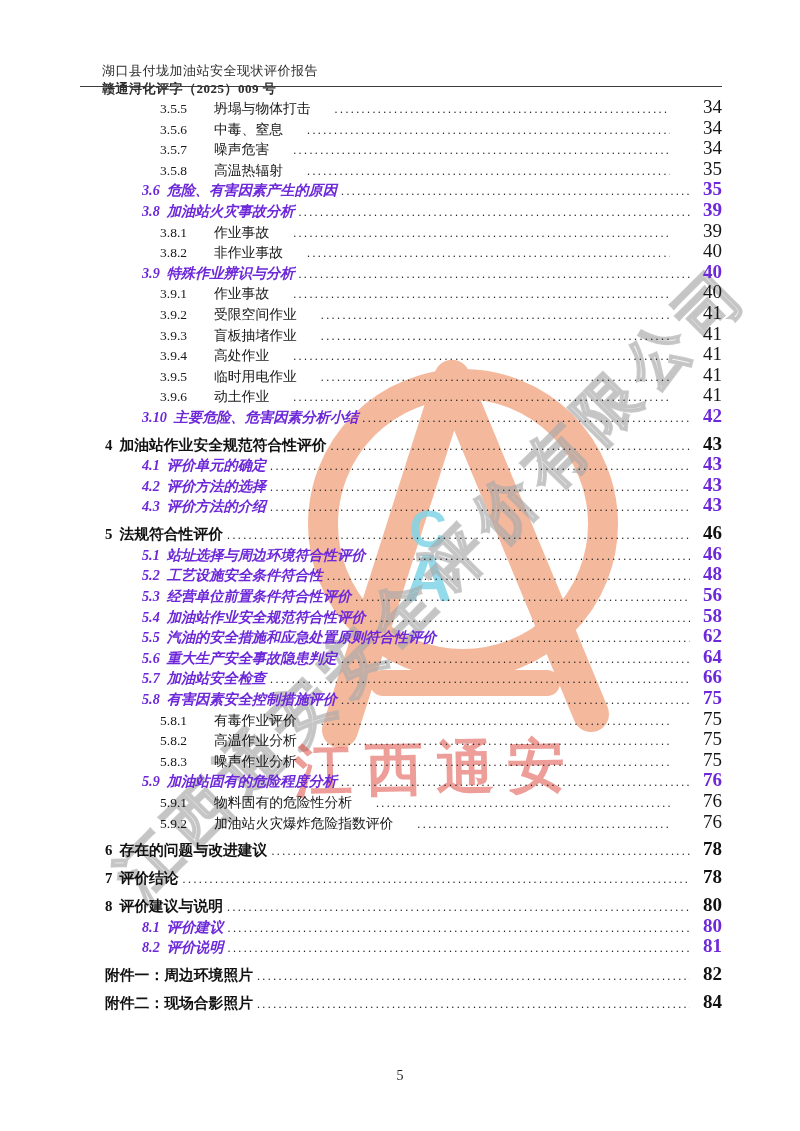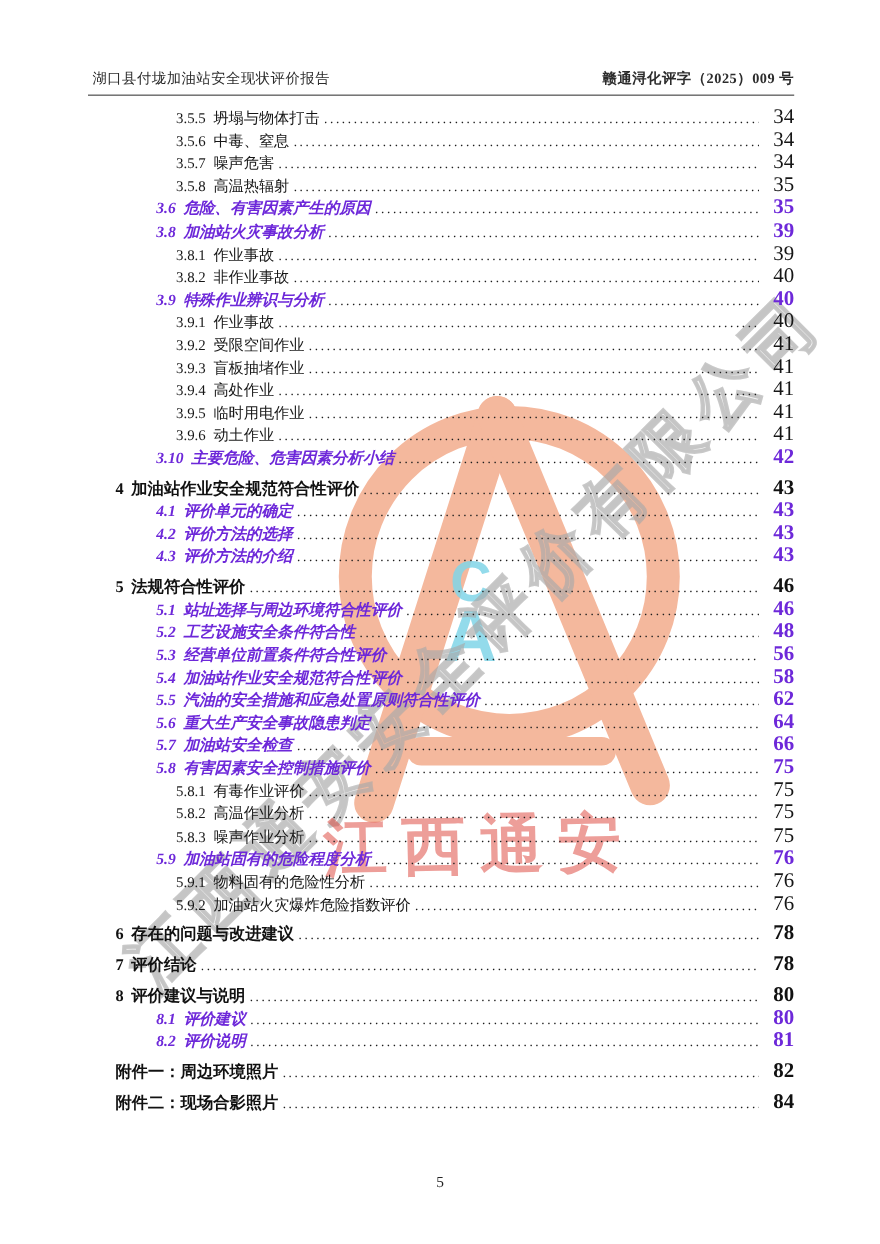--- a/index.html
+++ b/index.html
@@ -32,24 +32,24 @@
     font-family:"Liberation Serif","DejaVu Serif",serif;font-weight:bold;
     font-size:58px;letter-spacing:13px;
     color:rgba(220,62,52,0.5);
     transform:rotate(-1.2deg);
   }
   
   .content{position:relative;z-index:1;}
   .hdr{
     position:absolute;left:84px;top:62px;width:638px;
     display:flex;justify-content:space-between;align-items:baseline;
-    font-size:13px;color:#2c2c2c;
+    font-size:13px;color:#2c2c2c;flex-direction:column;
   }
   .hdr-left{letter-spacing:.5px;}
-  .hdr-right{font-weight:bold;letter-spacing:.5px;}
+  .hdr-right{font-weight:bold;letter-spacing:.5px;margin-left:18px;}
   .hdr-rule{position:absolute;left:80px;top:86px;width:642px;border-top:1.6px solid #3c3c3c;}
   
   .toc{position:absolute;left:80px;top:96px;width:642px;}
   .toc-row{display:flex;align-items:baseline;height:20.6px;}
   .toc-row .no{flex:none;margin-right:7px;}
   .toc-row .ttl{flex:none;white-space:nowrap;}
   .toc-row .dots{
     flex:1 1 auto;overflow:hidden;white-space:nowrap;
     font-family:"Liberation Serif","DejaVu Serif",serif;
     font-size:12px;letter-spacing:2.4px;color:#1d1d1d;margin:0 2px 0 4px;
@@ -69,21 +69,21 @@
   .lvl1 .pg{font-weight:bold;}
   .lvl2{
     padding-left:62px;
     font-family:"Liberation Serif","DejaVu Serif",serif;
     font-weight:bold;font-style:italic;font-size:14.2px;color:#6d28d9;
   }
   .lvl2 .pg{font-weight:bold;}
   .lvl3{
     padding-left:80px;
     font-family:"Liberation Sans","DejaVu Sans",sans-serif;
-    font-weight:normal;font-size:13.8px;color:#161616;
+    font-weight:normal;font-size:13.8px;color:#161616;gap:20px;
   }
   .lvl3 .no{font-family:"Liberation Serif","DejaVu Serif",serif;font-size:13.5px;}
   
   .ftr{
     position:absolute;left:0;top:1068px;width:100%;text-align:center;
     font-family:"Liberation Serif","DejaVu Serif",serif;font-size:14px;color:#222;
   }
 </style>
 </head>
 <body>

